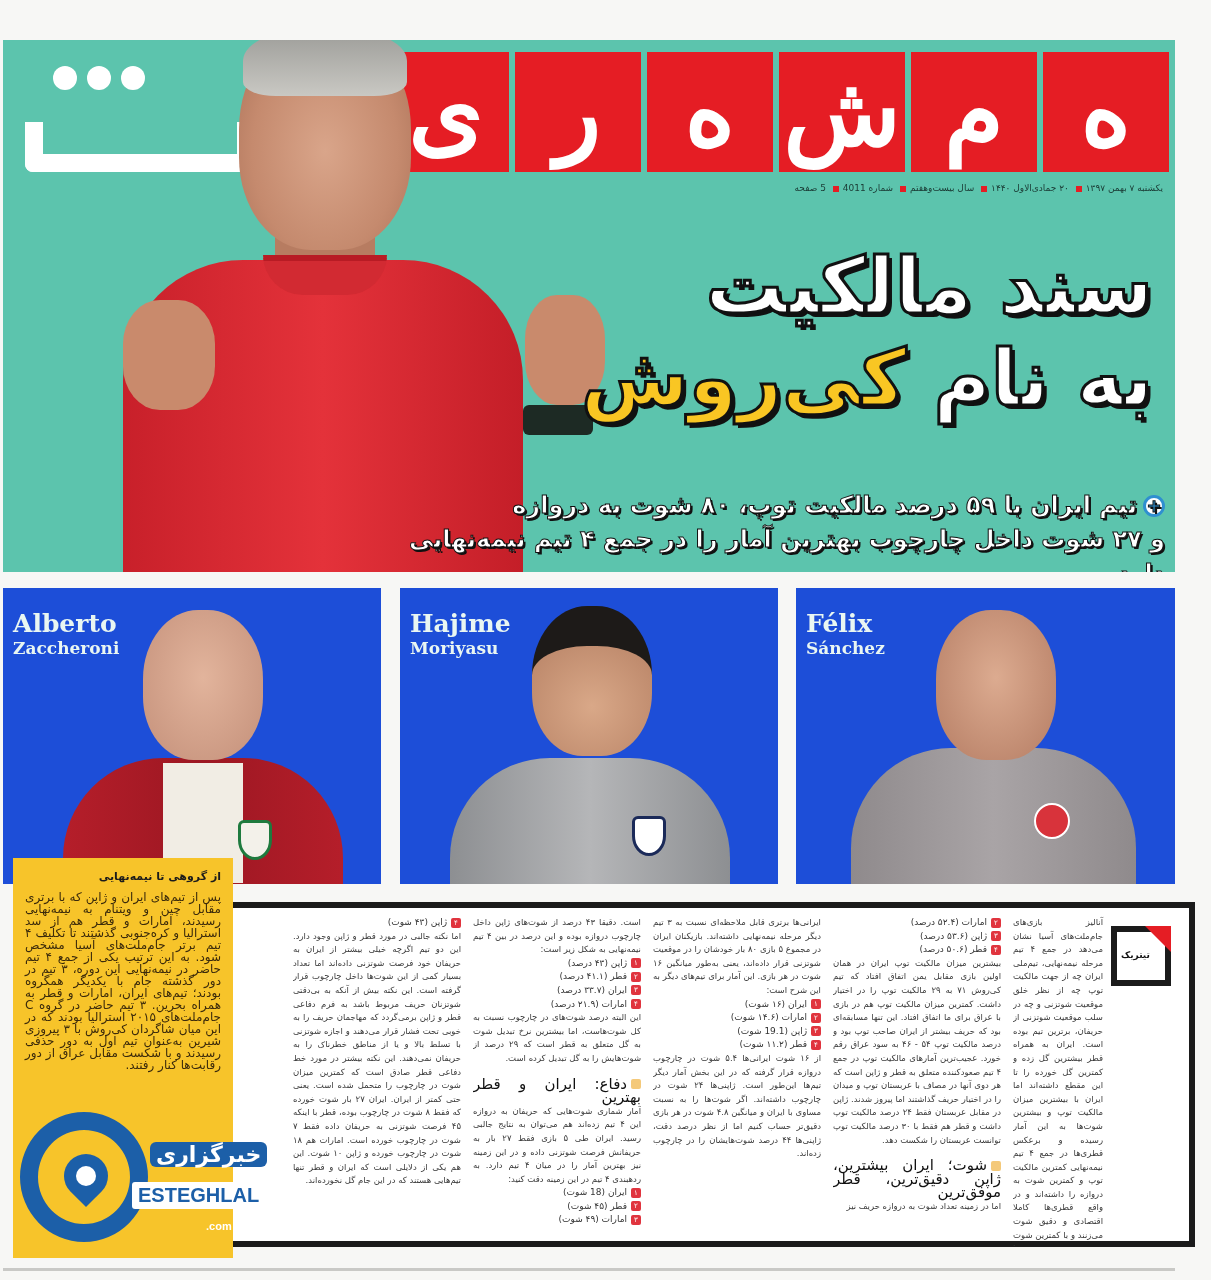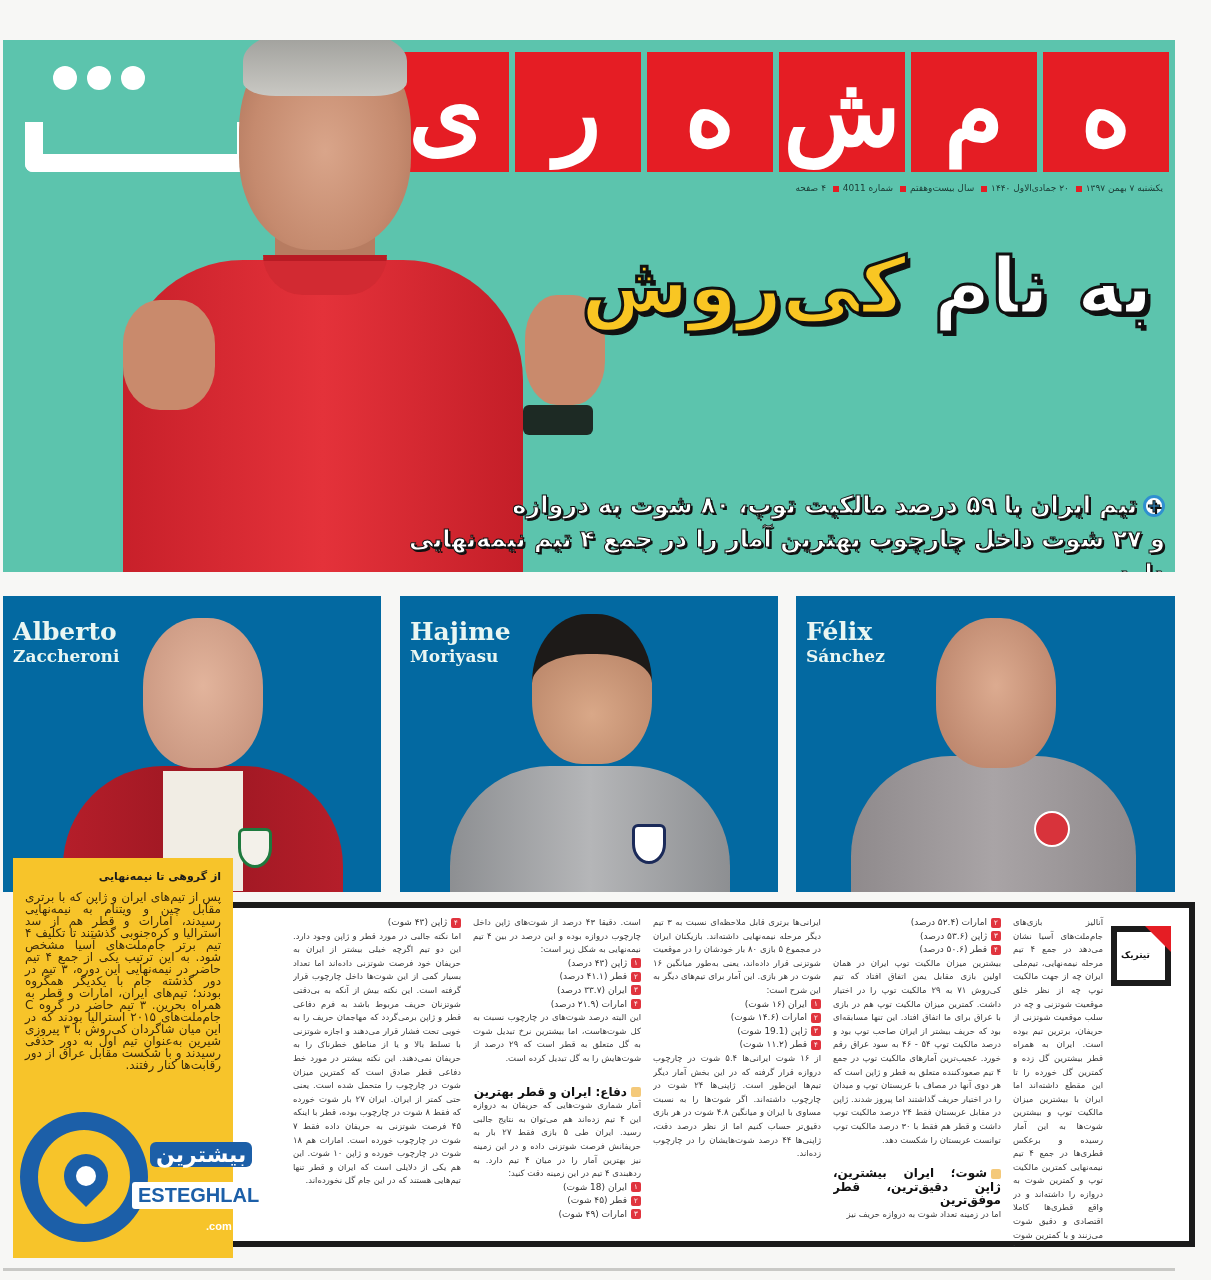--- a/index.html
+++ b/index.html
@@ -33,34 +33,34 @@
   .headline { position: absolute; right: 22px; top: 200px; text-align: right; direction: rtl; }
   .headline .line1, .headline .line2 { font-family: "DejaVu Sans", sans-serif; font-weight: bold; font-size: 78px; line-height: 92px; color: #fff; -webkit-text-stroke: 3px #111; text-shadow: 4px 4px 0 #111; }
   .headline .accent { color: #f9c623; }
 
   .subhead { position: absolute; right: 10px; top: 448px; width: 790px; direction: rtl; text-align: right; }
   .subhead .plus { display: inline-block; width: 22px; height: 22px; border-radius: 50%; background: #fff; border: 3px solid #2f8fd0; color: #2f8fd0; font-weight: bold; font-size: 18px; line-height: 15px; text-align: center; vertical-align: middle; margin-left: 6px; }
   .subhead p { font-weight: bold; font-size: 24px; line-height: 34px; color: #fff; -webkit-text-stroke: 1px #111; text-shadow: 2px 2px 0 #111; }
 
   
   .cards { position: absolute; left: 3px; top: 588px; width: 1172px; height: 296px; }
-  .card { position: absolute; top: 8px; height: 296px; background: #0369a1; overflow: hidden; }
+  .card { position: absolute; top: 0; height: 296px; background: #1d4ed8; overflow: hidden; }
   .card .name { position: absolute; left: 10px; top: 22px; color: #e9f6f2; font-family: "DejaVu Serif", serif; font-weight: bold; line-height: 1.15; }
   .card .first { font-size: 25px; display: block; }
   .card .last { font-size: 17px; display: block; }
   .card .face { position: absolute; width: 120px; height: 150px; border-radius: 46% 46% 42% 42%; }
   .card .torso { position: absolute; height: 130px; border-radius: 100px 100px 0 0; }
   .card .badge { position: absolute; width: 34px; height: 40px; border-radius: 6px 6px 50% 50%; }
 
   
   .article { position: absolute; left: 28px; top: 902px; width: 1167px; height: 345px; background: #fff; border: 6px solid #1b1b1b; }
   .col { position: absolute; top: 8px; direction: rtl; text-align: justify; font-size: 8.5px; line-height: 13.6px; color: #3a3a3a; overflow: hidden; }
   .col .bul { display: block; font-size: 9px; color: #333; }
   .col .bul i { display: inline-block; width: 10px; height: 10px; background: #e0343e; border-radius: 2px; margin-left: 4px; vertical-align: middle; font-style: normal; font-size: 7px; color: #fff; text-align: center; line-height: 10px; }
-  .col .sub { display: block; font-weight: bold; font-size: 12px; color: #111; margin-top: 20px; }
+  .col .sub { display: block; font-weight: normal; font-size: 15px; color: #111; margin-top: 12px; }
   .col .sub i { display: inline-block; width: 10px; height: 10px; background: #f4c97a; border-radius: 2px; margin-left: 4px; vertical-align: middle; }
 
   .tag { position: absolute; right: 18px; top: 18px; width: 60px; height: 60px; border: 6px solid #1b1b1b; background: #fff; }
   .tag .corner { position: absolute; right: -6px; top: -6px; width: 0; height: 0; border-left: 26px solid transparent; border-top: 26px solid #e51d24; }
   .tag span { position: absolute; left: 4px; top: 18px; font-size: 9px; font-weight: bold; color: #111; direction: rtl; }
 
   
   .sidebar { position: absolute; left: 13px; top: 858px; width: 220px; height: 400px; background: #f7c42a; padding: 12px 12px; direction: rtl; }
   .sidebar .title { font-weight: bold; font-size: 11px; color: #1b1b1b; margin-bottom: 8px; }
   .sidebar .body { font-size: 12px; line-height: 12px; color: #3b2a0b; text-align: justify; }
@@ -99,35 +99,36 @@
       <div class="mast-tile">ه</div>
       <div class="mast-tile">ر</div>
       <div class="mast-tile">ی</div>
     </div>
 
     <div class="dateline">
       <span>یکشنبه ۷ بهمن ۱۳۹۷</span><span class="sep"></span>
       <span>۲۰ جمادی‌الاول ۱۴۴۰</span><span class="sep"></span>
       <span>سال بیست‌وهفتم</span><span class="sep"></span>
       <span>شماره 4011</span><span class="sep"></span>
-      <span>۴ صفحه</span>
+      <span>5 صفحه</span>
     </div>
 
     <div class="coach">
       <div class="shirt"></div>
       <div class="neck"></div>
       <div class="collar"></div>
       <div class="head"></div>
       <div class="hair"></div>
       <div class="fist-l"></div>
       <div class="fist-r"></div>
       <div class="watch"></div>
     </div>
 
     <div class="headline">
+      <div class="line1">سند مالکیت</div>
       <div class="line2"><span>به نام </span><span class="accent">کی‌روش</span></div>
     </div>
 
     <div class="subhead">
       <p><span class="plus">+</span><span>تیم ایران با ۵۹ درصد مالکیت توپ، ۸۰ شوت به دروازه</span></p>
       <p>و ۲۷ شوت داخل چارچوب بهترین آمار را در جمع ۴ تیم نیمه‌نهایی دارد</p>
     </div>
   </div>
 
   <div class="cards">
@@ -214,19 +215,19 @@
   </div>
 
   <div class="sidebar">
     <div class="title">از گروهی تا نیمه‌نهایی</div>
     <div class="body">پس از تیم‌های ایران و ژاپن که با برتری مقابل چین و ویتنام به نیمه‌نهایی رسیدند، امارات و قطر هم از سد استرالیا و کره‌جنوبی گذشتند تا تکلیف ۴ تیم برتر جام‌ملت‌های آسیا مشخص شود. به این ترتیب یکی از جمع ۴ تیم حاضر در نیمه‌نهایی این دوره، ۳ تیم در دور گذشته جام با یکدیگر همگروه بودند؛ تیم‌های ایران، امارات و قطر به همراه بحرین. ۳ تیم حاضر در گروه C جام‌ملت‌های ۲۰۱۵ استرالیا بودند که در این میان شاگردان کی‌روش با ۳ پیروزی شیرین به‌عنوان تیم اول به دور حذفی رسیدند و با شکست مقابل عراق از دور رقابت‌ها کنار رفتند.</div>
   </div>
 
   <div class="wm">
     <div class="ring"></div>
     <div class="pin"></div>
-    <div class="fa">بیشترین</div>
+    <div class="fa">خبرگزاری</div>
     <div class="en">ESTEGHLAL</div>
     <div class="com">.com</div>
   </div>
 
   <div class="rule"></div>
 </div>
 
 </body></html>

